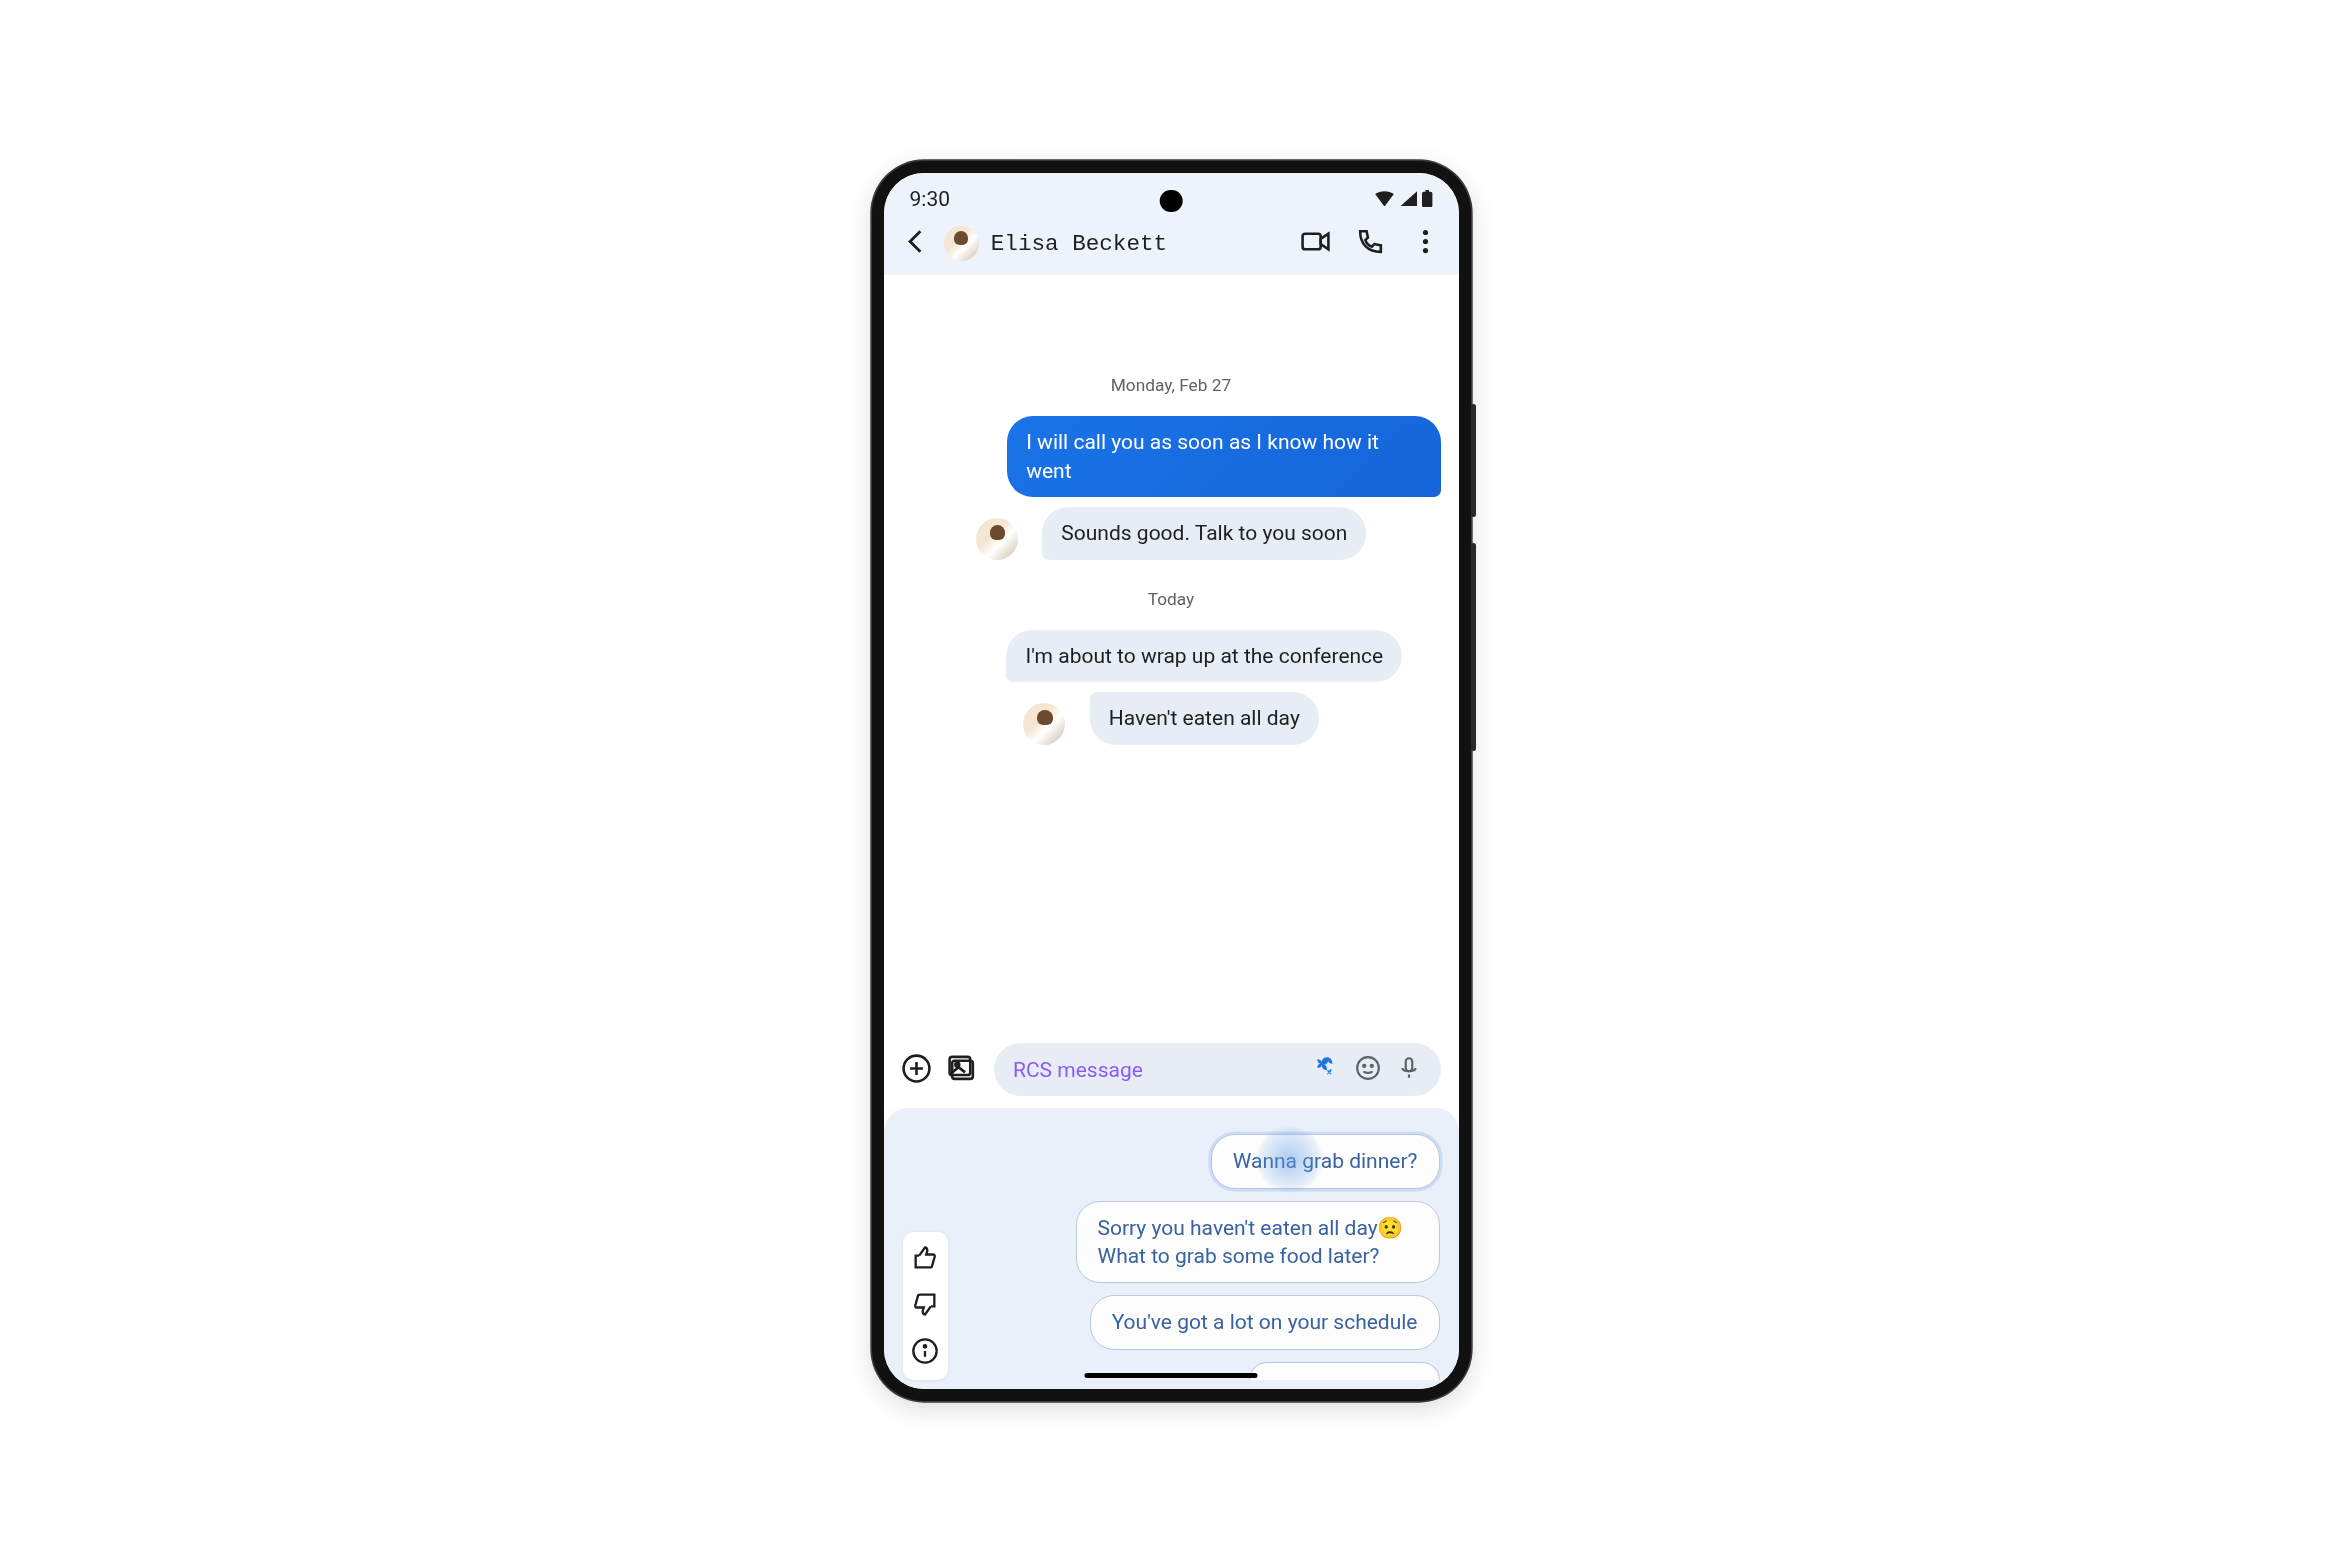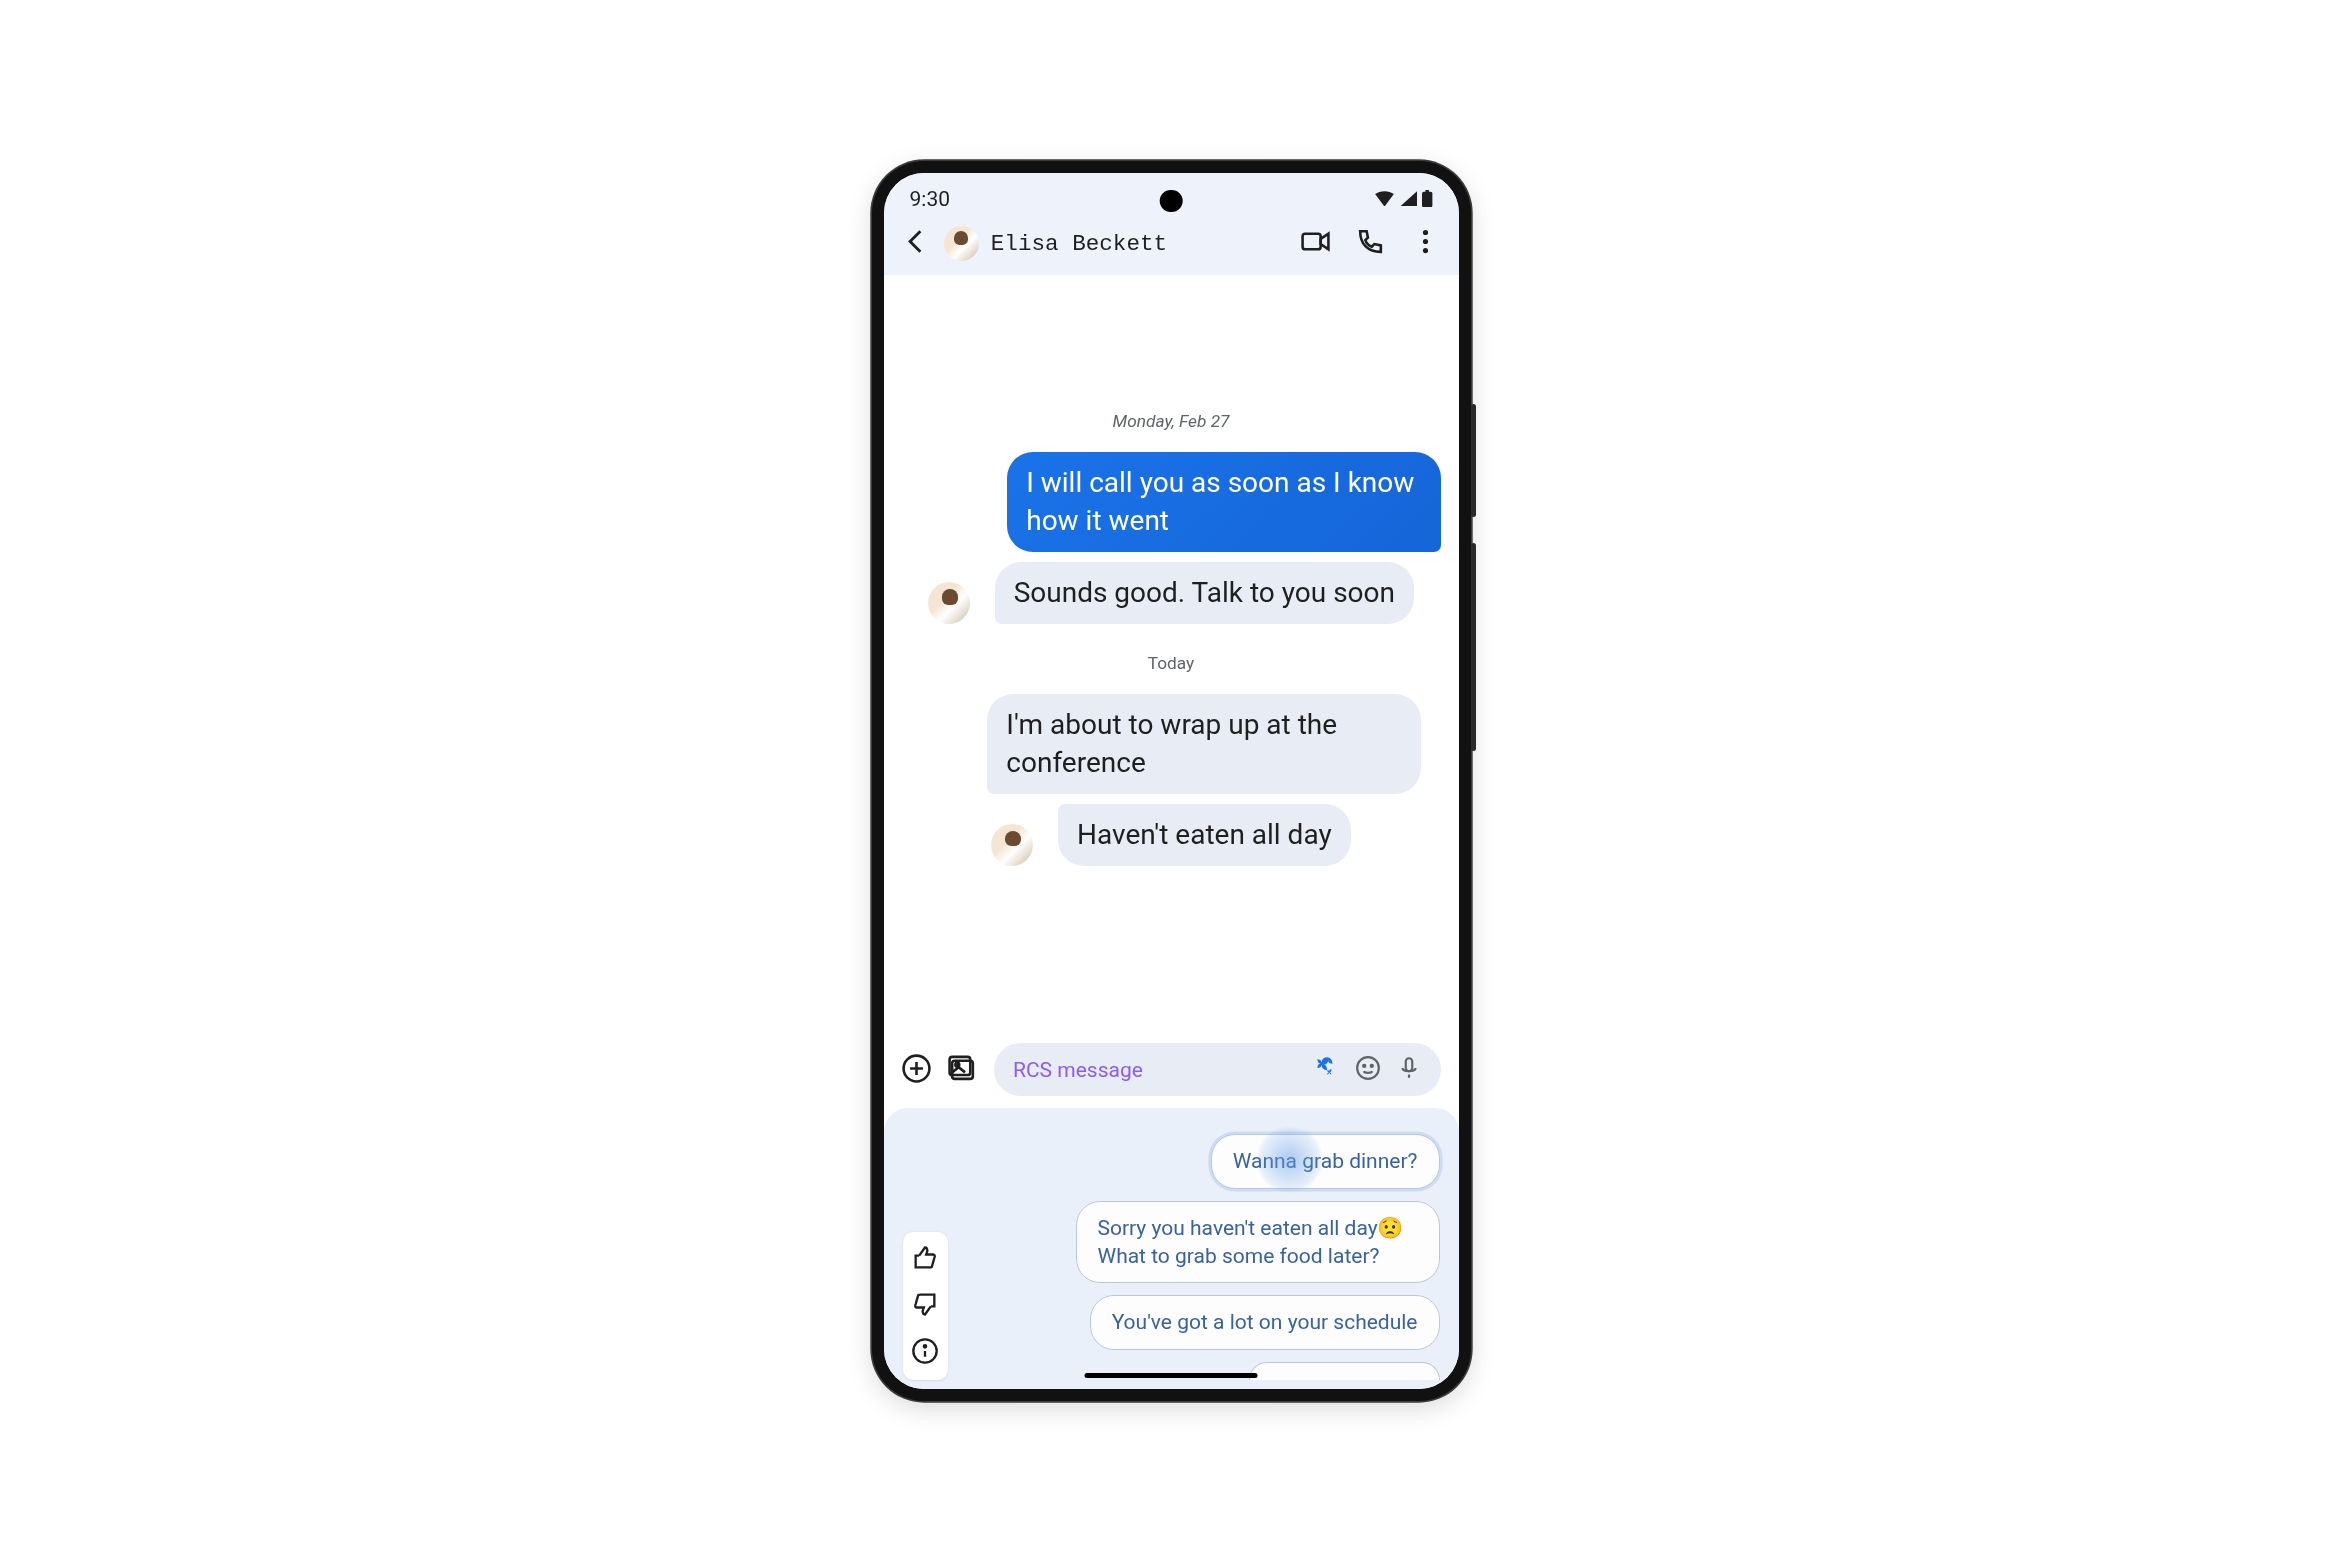--- a/index.html
+++ b/index.html
@@ -118,21 +118,21 @@
       display: flex;
       flex-direction: column;
       overflow: hidden;
     }
     .date-divider {
       text-align: center;
       font-size: 17.3px;
       color: #5f6368;
       margin: 24px 0 15.6px 0;
     }
-    .date-divider:first-child { margin-top: 119px; font-style: italic; }
+    .date-divider:first-child { margin-top: 83px; }
     .msg-row {
       display: flex;
       align-items: flex-end;
       margin: 5.2px 0;
     }
     .msg-row.sent { justify-content: flex-end; }
     .msg-row.received { justify-content: center; gap: 16px; }
     .msg-avatar {
       width: 42px;
       height: 42px;
@@ -148,21 +148,21 @@
       position: absolute;
       top: 7px; left: 14px;
       width: 15.6px; height: 15.6px;
       background: #6b4a2f;
       border-radius: 50% 50% 40% 40%;
     }
     .msg-avatar.placeholder { visibility: hidden; }
     .bubble {
       max-width: 434px;
       padding: 12px 19px;
-      font-size: 28px;
+      font-size: 21px;
       line-height: 1.35;
       border-radius: 26px;
     }
     .bubble.sent {
       background: linear-gradient(135deg, #1a73e8, #1565d8);
       color: #fff;
       border-bottom-right-radius: 7px;
     }
     .bubble.received {
       background: #e8edf5;

